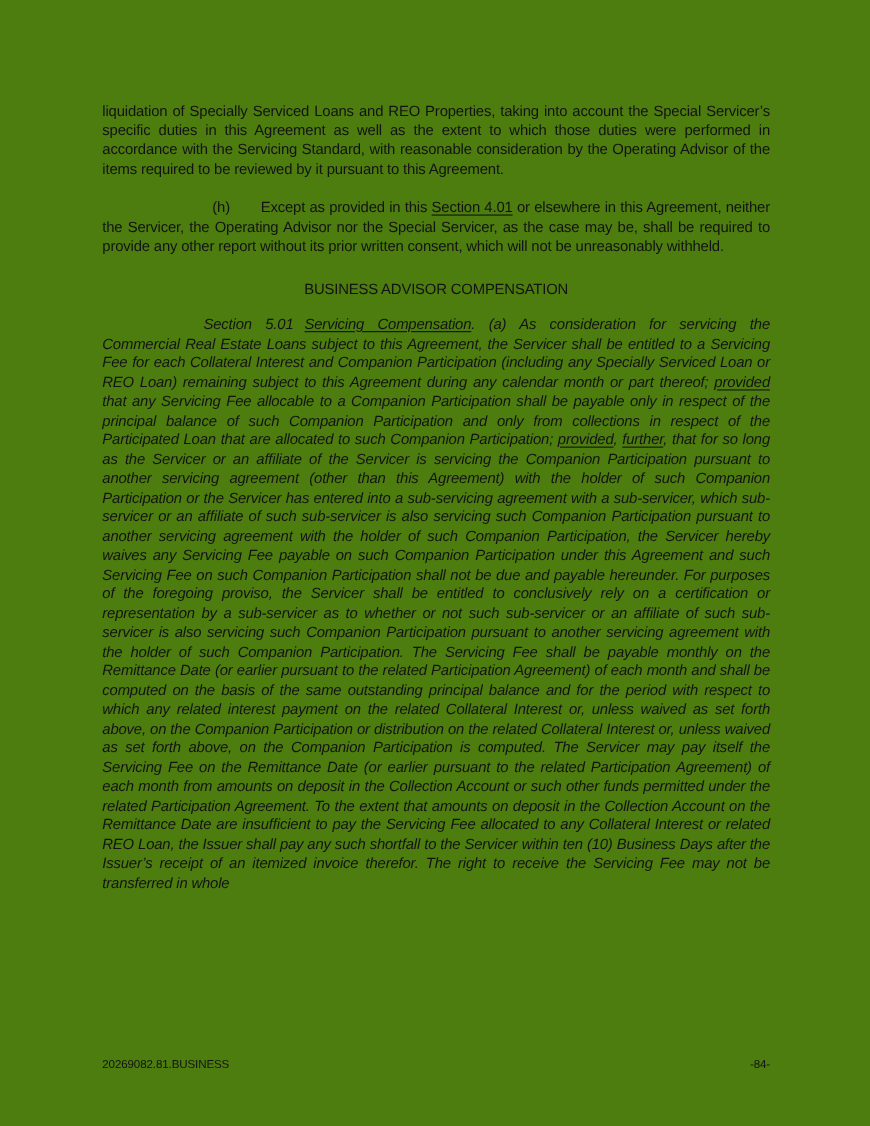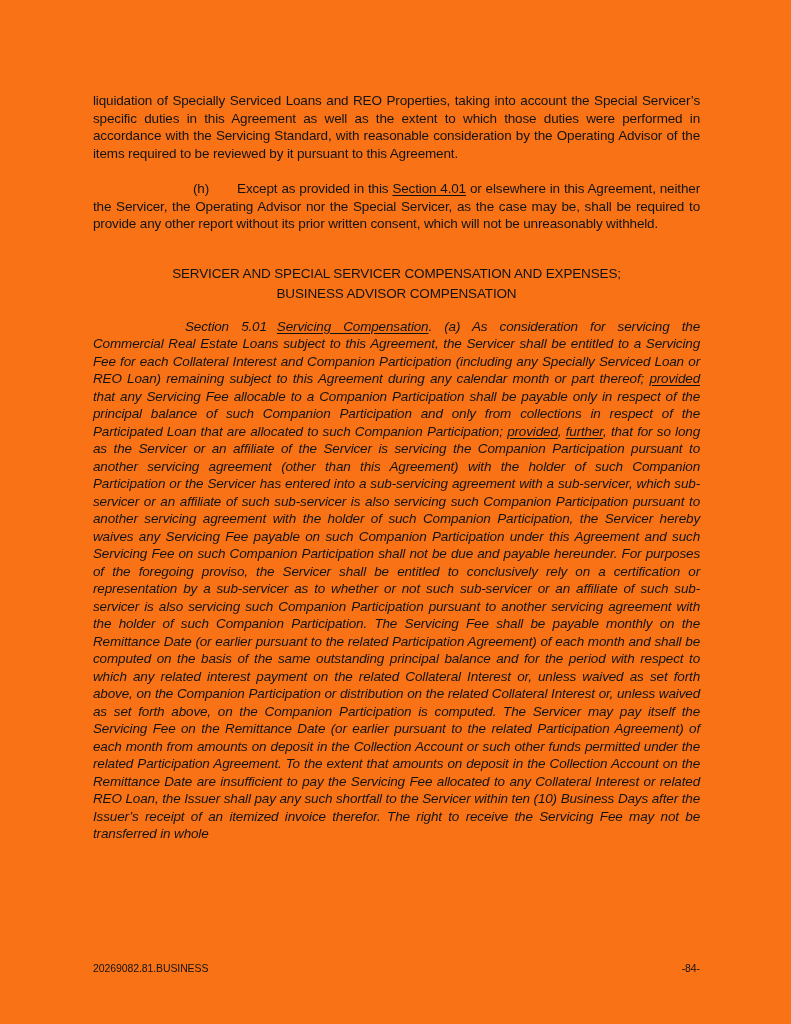--- a/index.html
+++ b/index.html
@@ -12,21 +12,21 @@
     width: 791px;
     height: 1024px;
     position: relative;
     font-family: "Liberation Sans", sans-serif;
     color: #131313;
     overflow: hidden;
   }
   .page {
     position: absolute;
     inset: 0;
-    background: #f97316;
+    background: #4d7c0f;
   }
   .doc-body {
     position: absolute;
     left: 93px;
     top: 92px;
     width: 607px;
     font-size: 13.5px;
     line-height: 17.5px;
     letter-spacing: -0.15px;
   }
@@ -42,21 +42,21 @@
   }
   .heading-line {
     white-space: nowrap;
   }
   .u {
     text-decoration: underline;
     text-underline-offset: 2px;
   }
   
   .continued-paragraph      { margin-bottom: 18px; }
-  .paragraph-h              { margin-bottom: 31px; text-indent: 100px; }
+  .paragraph-h              { margin-bottom: 20px; text-indent: 100px; }
   .paragraph-h .para-label  { margin-right: 28px; }
   .article-heading          { margin-bottom: 22px; }
   .article-subheading       { margin-bottom: 13px; line-height: 20.5px; }
   .paragraph-section-5-01   { text-indent: 92px; font-style: italic; }
   .paragraph-section-5-01 .para-label { margin-right: 10px; }
 
   .footer {
     position: absolute;
     left: 93px;
     top: 962px;
@@ -78,21 +78,20 @@
   }
 </style>
 </head>
 <body>
 
 <div class="page">
   <div class="doc-body">
       <p class="block paragraph continued-paragraph"><span>liquidation of Specially Serviced Loans and REO Properties, taking into account the Special Servicer’s specific duties in this Agreement as well as the extent to which those duties were performed in accordance with the Servicing Standard, with reasonable consideration by the Operating Advisor of the items required to be reviewed by it pursuant to this Agreement.</span></p>
       <p class="block paragraph paragraph-h"><span class="para-label">(h)</span><span>Except as provided in this </span><span class="u">Section 4.01</span><span> or elsewhere in this Agreement, neither the Servicer, the Operating Advisor nor the Special Servicer, as the case may be, shall be required to provide any other report without its prior written consent, which will not be unreasonably withheld.</span></p>
       <div class="block heading article-subheading">
-        <div class="heading-line">SERVICER AND SPECIAL SERVICER COMPENSATION AND EXPENSES;</div>
         <div class="heading-line">BUSINESS ADVISOR COMPENSATION</div>
       </div>
       <p class="block paragraph paragraph-section-5-01"><span class="para-label">Section 5.01</span><span class="u">Servicing Compensation</span><span>.  (a) As consideration for servicing the Commercial Real Estate Loans subject to this Agreement, the Servicer shall be entitled to a Servicing Fee for each Collateral Interest and Companion Participation (including any Specially Serviced Loan or REO Loan) remaining subject to this Agreement during any calendar month or part thereof; </span><span class="u">provided</span><span> that any Servicing Fee allocable to a Companion Participation shall be payable only in respect of the principal balance of such Companion Participation and only from collections in respect of the Participated Loan that are allocated to such Companion Participation; </span><span class="u">provided</span><span>, </span><span class="u">further</span><span>, that for so long as the Servicer or an affiliate of the Servicer is servicing the Companion Participation pursuant to another servicing agreement (other than this Agreement) with the holder of such Companion Participation or the Servicer has entered into a sub-servicing agreement with a sub-servicer, which sub-servicer or an affiliate of such sub-servicer is also servicing such Companion Participation pursuant to another servicing agreement with the holder of such Companion Participation, the Servicer hereby waives any Servicing Fee payable on such Companion Participation under this Agreement and such Servicing Fee on such Companion Participation shall not be due and payable hereunder.  For purposes of the foregoing proviso, the Servicer shall be entitled to conclusively rely on a certification or representation by a sub-servicer as to whether or not such sub-servicer or an affiliate of such sub-servicer is also servicing such Companion Participation pursuant to another servicing agreement with the holder of such Companion Participation.  The Servicing Fee shall be payable monthly on the Remittance Date (or earlier pursuant to the related Participation Agreement) of each month and shall be computed on the basis of the same outstanding principal balance and for the period with respect to which any related interest payment on the related Collateral Interest or, unless waived as set forth above, on the Companion Participation or distribution on the related Collateral Interest or, unless waived as set forth above, on the Companion Participation is computed.  The Servicer may pay itself the Servicing Fee on the Remittance Date (or earlier pursuant to the related Participation Agreement) of each month from amounts on deposit in the Collection Account or such other funds permitted under the related Participation Agreement.  To the extent that amounts on deposit in the Collection Account on the Remittance Date are insufficient to pay the Servicing Fee allocated to any Collateral Interest or related REO Loan, the Issuer shall pay any such shortfall to the Servicer within ten (10) Business Days after the Issuer’s receipt of an itemized invoice therefor.  The right to receive the Servicing Fee may not be transferred in whole</span></p>
     </div>
   <div class="footer">
     <span class="footer-center">-84-</span>
     <span class="footer-left">20269082.81.BUSINESS</span>
   </div>
 </div>
 

